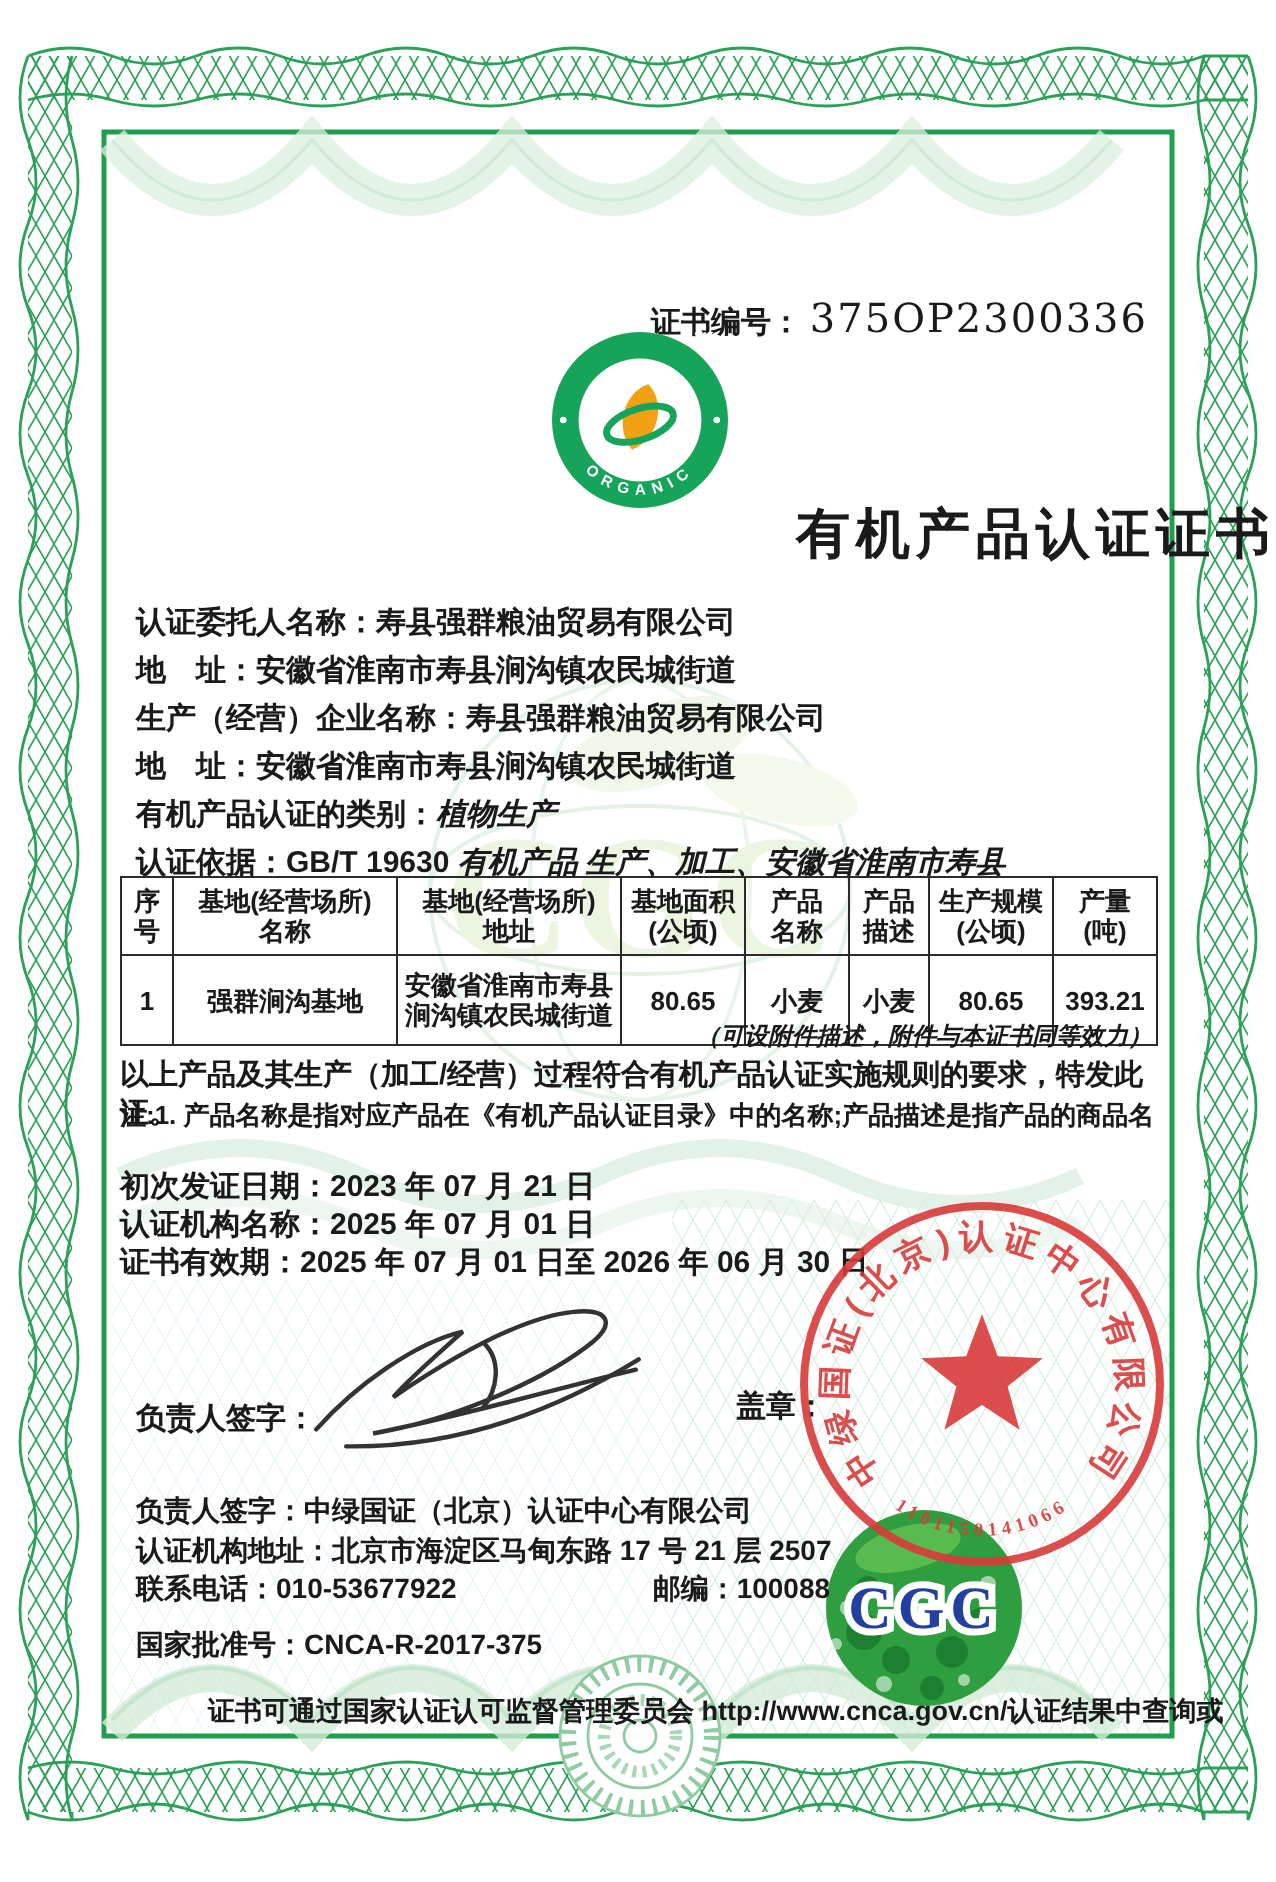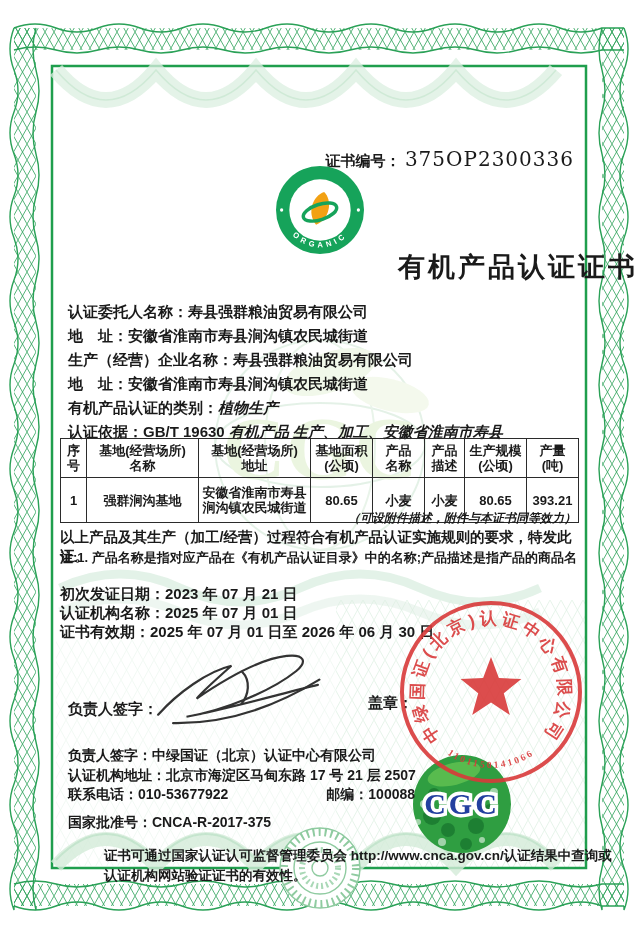--- a/index.html
+++ b/index.html
@@ -236,21 +236,20 @@
     <div><span>负责人签字：</span><span>中绿国证（北京）认证中心有限公司</span></div>
     <div><span>认证机构地址：</span><span>北京市海淀区马甸东路 17 号 21 层 2507</span></div>
     <div><span>联系电话：</span><span>010-53677922</span><span class="zip"><span>邮编：</span><span>100088</span></span></div>
   </div>
   <div class="abs approval z2">
     <span>国家批准号：</span><span>CNCA-R-2017-375</span>
   </div>
 
   <div class="abs footer z2">
     <div>证书可通过国家认证认可监督管理委员会 http://www.cnca.gov.cn/认证结果中查询或</div>
-    <div>认证机构网站验证证书的有效性。</div>
   </div>
 
   <svg class="abs seal-svg z3" width="190" height="190" viewBox="0 0 190 190" style="opacity:0.9">
     <defs>
       <path id="sealTop" d="M46.9 143.1 A68 68 0 1 1 143.1 143.1"></path>
       <path id="sealBot" d="M29.2 133 A76 76 0 0 0 160.8 133"></path>
     </defs>
     <circle cx="95" cy="95" r="89" fill="none" stroke="#d93a3a" stroke-width="4"></circle>
     <polygon points="95,60 102.9,81.1 125.4,82.1 107.8,96.2 113.8,117.9 95,105.5 76.2,117.9 82.2,96.2 64.6,82.1 87.1,81.1" fill="#d93a3a"></polygon>
     <text font-size="17" font-weight="bold" fill="#d93a3a" letter-spacing="4">

